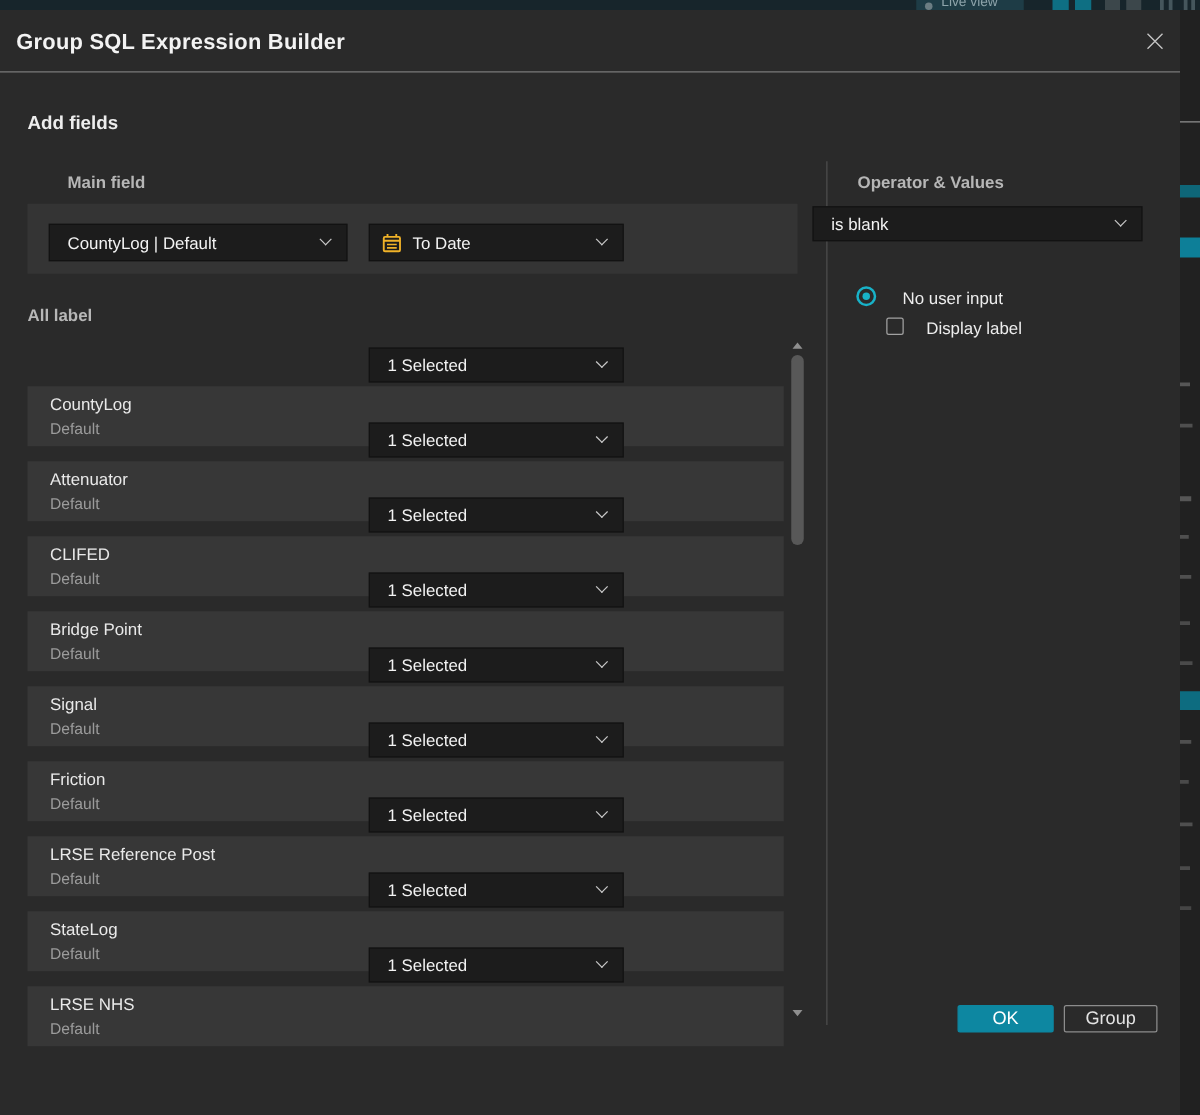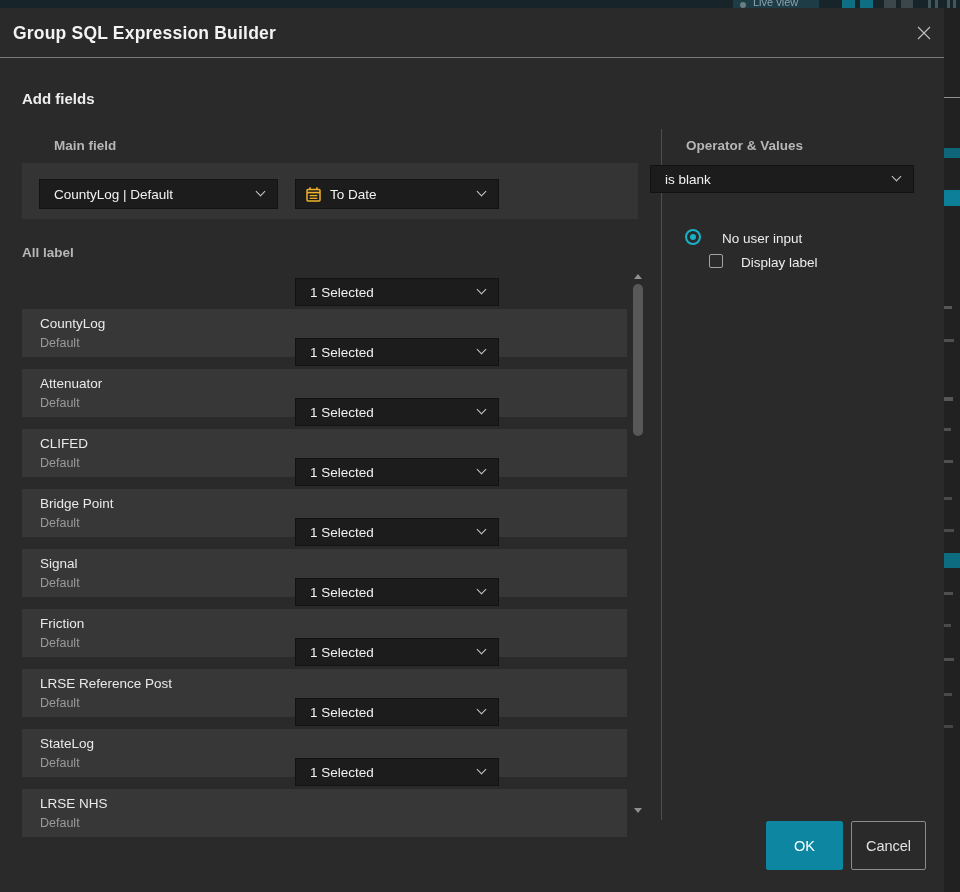--- a/index.html
+++ b/index.html
@@ -50,21 +50,21 @@
 
   
   .dd-operator { left:650px; top:157px; width:264px; height:28px; }
   .radio-outer { position:absolute; left:685px; top:221px; width:16px; height:16px; border:2px solid #18b2c8; border-radius:50%; cursor:pointer; }
   .radio-dot { position:absolute; left:3px; top:3px; width:6px; height:6px; border-radius:50%; background:#18b2c8; }
   .radio-label { position:absolute; left:722px; top:223px; font-size:13.5px; color:#ededed; }
   .checkbox { position:absolute; left:709px; top:246px; width:14px; height:14px; border:1.5px solid #a2a2a2; border-radius:2px; background:transparent; cursor:pointer; }
   .checkbox-label { position:absolute; left:741px; top:247px; font-size:13.5px; color:#ededed; }
 
   
-  .btn { position:absolute; top:813px; height:49px; font-size:14.5px; border-radius:2px; cursor:pointer; display:flex; align-items:center; justify-content:center; font-family:inherit; }
+  .btn { position:absolute; top:796px; height:22px; font-size:14.5px; border-radius:2px; cursor:pointer; display:flex; align-items:center; justify-content:center; font-family:inherit; }
   .btn-ok { left:766px; width:77px; background:#0d87a1; border:1px solid #0d87a1; color:#ffffff; }
   .btn-cancel { left:851px; width:75px; background:transparent; border:1px solid #8c8c8c; color:#e3e3e3; }
 </style>
 </head>
 <body>
 
 <div class="stage">
 
   <div class="topstrip">
     <div class="lv-pill">
@@ -237,16 +237,16 @@
 
     <div class="radio-outer">
       <div class="radio-dot"></div>
     </div>
     <div class="radio-label">No user input</div>
 
     <div class="checkbox"></div>
     <div class="checkbox-label">Display label</div>
 
     <button class="btn btn-ok">OK</button>
-    <button class="btn btn-cancel">Cancel</button>
+    <button class="btn btn-cancel">Group</button>
 
   </div>
 </div>
 
 </body></html>

